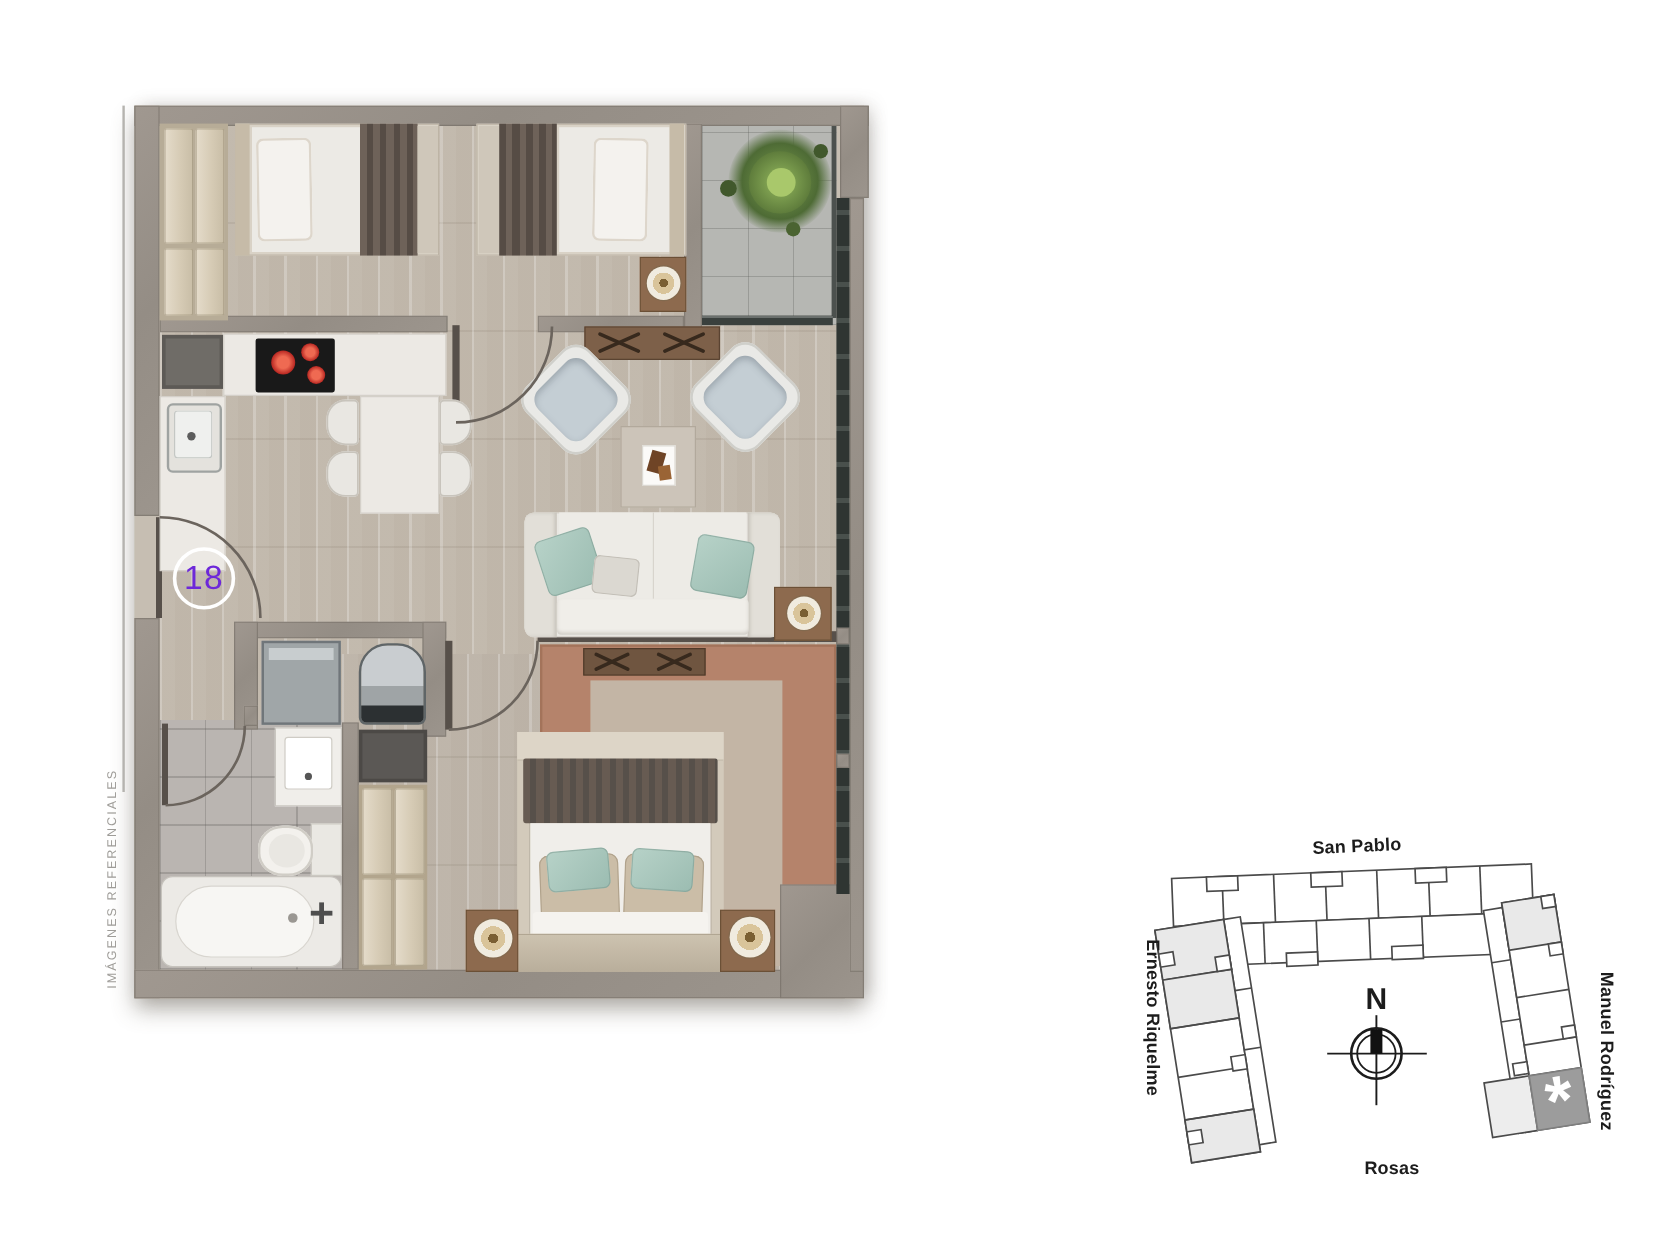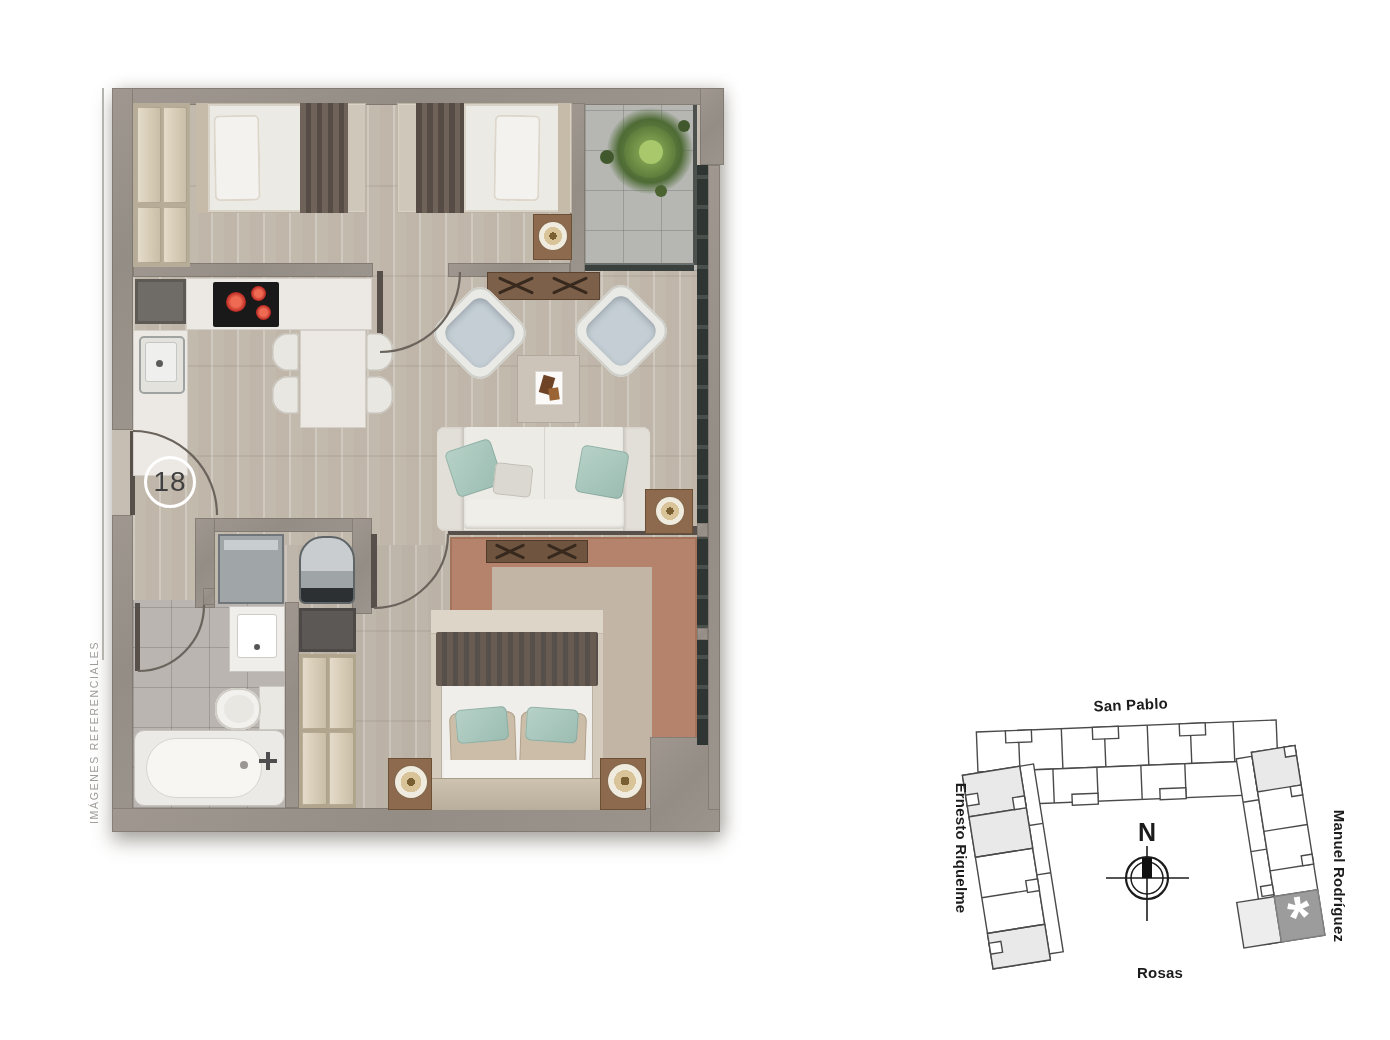--- a/index.html
+++ b/index.html
@@ -28,21 +28,21 @@
   .glazing{background:repeating-linear-gradient(0deg,#2f3532 0 26px,#49504c 26px 30px);}
   
   .white-furn{background:#ece9e4;box-shadow:inset 0 0 0 1px #d4d0c9;}
   .beige-panel{background:linear-gradient(90deg,#e5dccb 0%,#d6cbb5 55%,#c8bda6 100%);
                box-shadow:inset 0 0 0 1px rgba(150,138,115,.55);border-radius:2px;}
   .nstand{background:#8d6a4e;box-shadow:inset 0 0 0 1px #6b5036;}
   .lamp{border-radius:50%;background:radial-gradient(circle,#7a5f33 0 18%,#d9c49a 18% 45%,#f0ebdf 45% 78%,#c4b69c 78% 100%);box-shadow:0 0 0 1px rgba(120,105,80,.5);}
   .pillow-teal{background:linear-gradient(135deg,#b7d2c8,#9bbcb1);border-radius:6px;box-shadow:inset 0 0 0 1px rgba(120,150,140,.5);}
   .chair{background:#e9e7e2;box-shadow:inset 0 0 0 1.5px #c8c4bc;}
   .xbar{position:absolute;background:#37291d;height:3px;border-radius:2px;}
-  .badge18{border:3px solid #fff;border-radius:50%;color:#404040;font-weight:300;
+  .badge18{border:3px solid #fff;border-radius:50%;color:#6d28d9;font-weight:300;
            font-size:28px;text-align:center;letter-spacing:1px;}
   .note-vert{transform:rotate(-90deg);transform-origin:left top;white-space:nowrap;
              font-size:10.5px;letter-spacing:1.7px;color:#9e9c98;}
   svg text{font-family:"Liberation Sans", sans-serif;}
   .street{font-size:15px;font-weight:600;fill:#1c1c1c;letter-spacing:.2px;}
 </style>
 </head>
 <body>
 
 <div id="stage">

